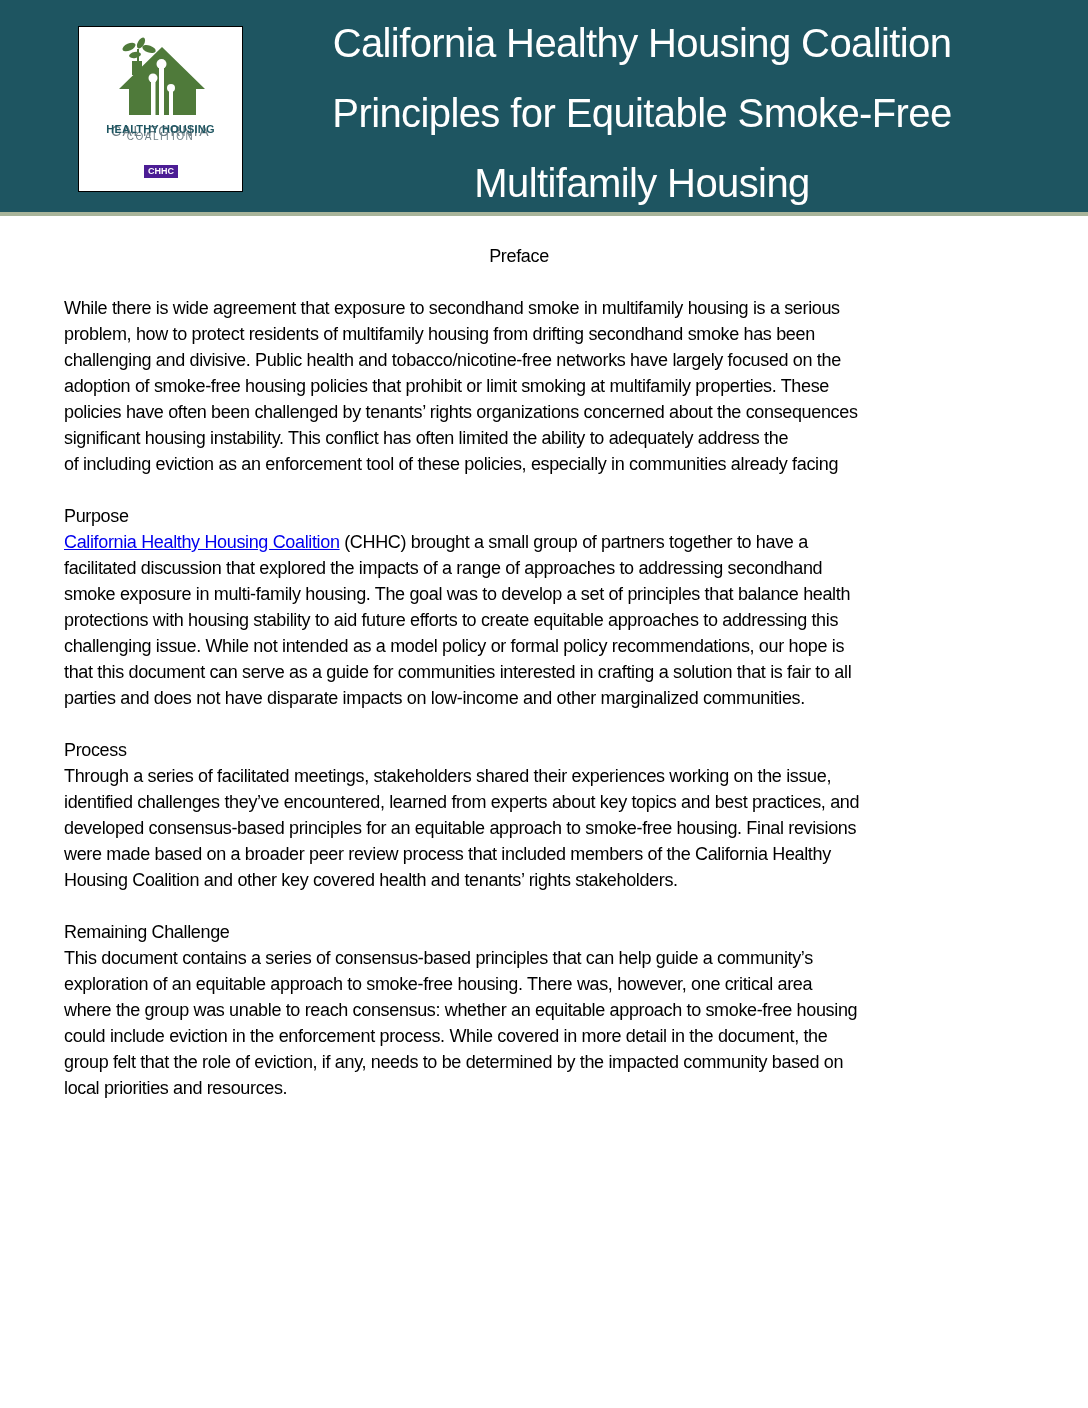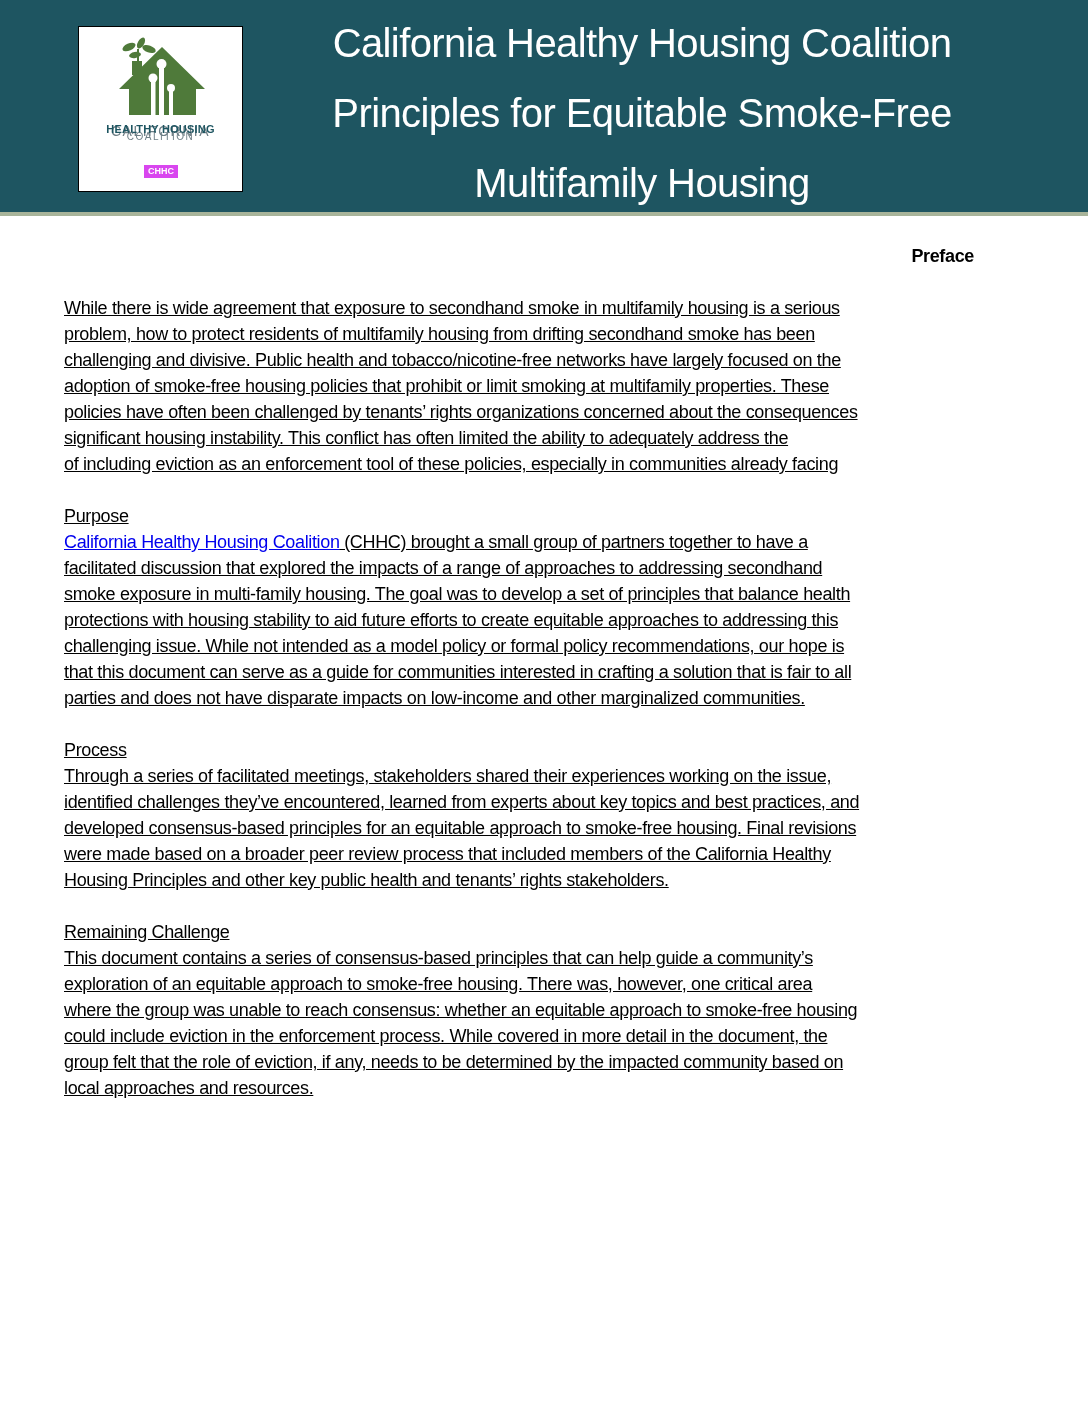--- a/index.html
+++ b/index.html
@@ -5,26 +5,26 @@
   html, body { margin: 0; padding: 0; background: #ffffff; }
   body { width: 1088px; height: 1408px; position: relative; overflow: hidden; font-family: "Liberation Sans", sans-serif; color: #000; }
   .header { position: absolute; left: 0; top: 0; width: 1088px; height: 212px; background: #1e5561; }
   .header-stripe { position: absolute; left: 0; top: 212px; width: 1088px; height: 4px; background: #a8b49a; }
   .logo-box { position: absolute; left: 78px; top: 26px; width: 165px; height: 166px; background: #fff; border: 1px solid #000; box-sizing: border-box; }
   .logo-box svg { position: absolute; left: 0; top: 0; }
   .logo-text { position: absolute; left: 0; width: 100%; text-align: center; }
   .logo-l1 { top: 96px; font-size: 14px; letter-spacing: 1.5px; color: #6f7f86; }
   .logo-l2 { top: 96px; font-size: 11px; font-weight: bold; color: #1e5561; letter-spacing: 0.2px; }
   .logo-l3 { top: 104px; font-size: 10px; letter-spacing: 1.5px; color: #6f7f86; }
-  .logo-badge { position: absolute; left: 65px; top: 138px; width: 34px; height: 13px; background: #d946ef; color: #fff; font-size: 9px; font-weight: bold; text-align: center; line-height: 13px; }
+  .logo-badge { position: absolute; left: 65px; top: 138px; width: 34px; height: 13px; background: #4c1d95; color: #fff; font-size: 9px; font-weight: bold; text-align: center; line-height: 13px; }
   .title { position: absolute; left: 262px; top: 8px; width: 760px; text-align: center; color: #ffffff; font-size: 40px; line-height: 70px; letter-spacing: -0.6px; }
   .title div { white-space: nowrap; }
   .content { position: absolute; left: 64px; top: 243px; width: 920px; font-size: 18px; line-height: 26px; letter-spacing: -0.35px; }
-  .preface { text-align: right; font-weight: bold; width: 910px; height: 26px; }
-  .line { white-space: nowrap; height: 26px; text-decoration: underline; }
+  .preface { text-align: center; font-weight: normal; width: 910px; height: 26px; }
+  .line { white-space: nowrap; height: 26px; }
   .gap { height: 26px; }
   a.link { color: #0000ee; text-decoration: underline; }
 </style>
 </head>
 <body>
 
 <div class="header">
   <div class="logo-box">
     <svg width="163" height="95" viewBox="0 0 163 95">
 
@@ -88,26 +88,26 @@
     <div class="line">parties and does not have disparate impacts on low-income and other marginalized communities.</div>
   </div>
   <div class="gap"></div>
 
   <div>
     <div class="line">Process</div>
     <div class="line">Through a series of facilitated meetings, stakeholders shared their experiences working on the issue,</div>
     <div class="line">identified challenges they’ve encountered, learned from experts about key topics and best practices, and</div>
     <div class="line">developed consensus-based principles for an equitable approach to smoke-free housing.  Final revisions</div>
     <div class="line">were made based on a broader peer review process that included members of the California Healthy</div>
-    <div class="line">Housing Principles and other key public health and tenants’ rights stakeholders.</div>
+    <div class="line">Housing Coalition and other key covered health and tenants’ rights stakeholders.</div>
   </div>
   <div class="gap"></div>
 
   <div>
     <div class="line">Remaining Challenge</div>
     <div class="line">This document contains a series of consensus-based principles that can help guide a community’s</div>
     <div class="line">exploration of an equitable approach to smoke-free housing.  There was, however, one critical area</div>
     <div class="line">where the group was unable to reach consensus: whether an equitable approach to smoke-free housing</div>
     <div class="line">could include eviction in the enforcement process.  While covered in more detail in the document, the</div>
     <div class="line">group felt that the role of eviction, if any, needs to be determined by the impacted community based on</div>
-    <div class="line">local approaches and resources.</div>
+    <div class="line">local priorities and resources.</div>
   </div>
 </div>
 
 </body></html>

